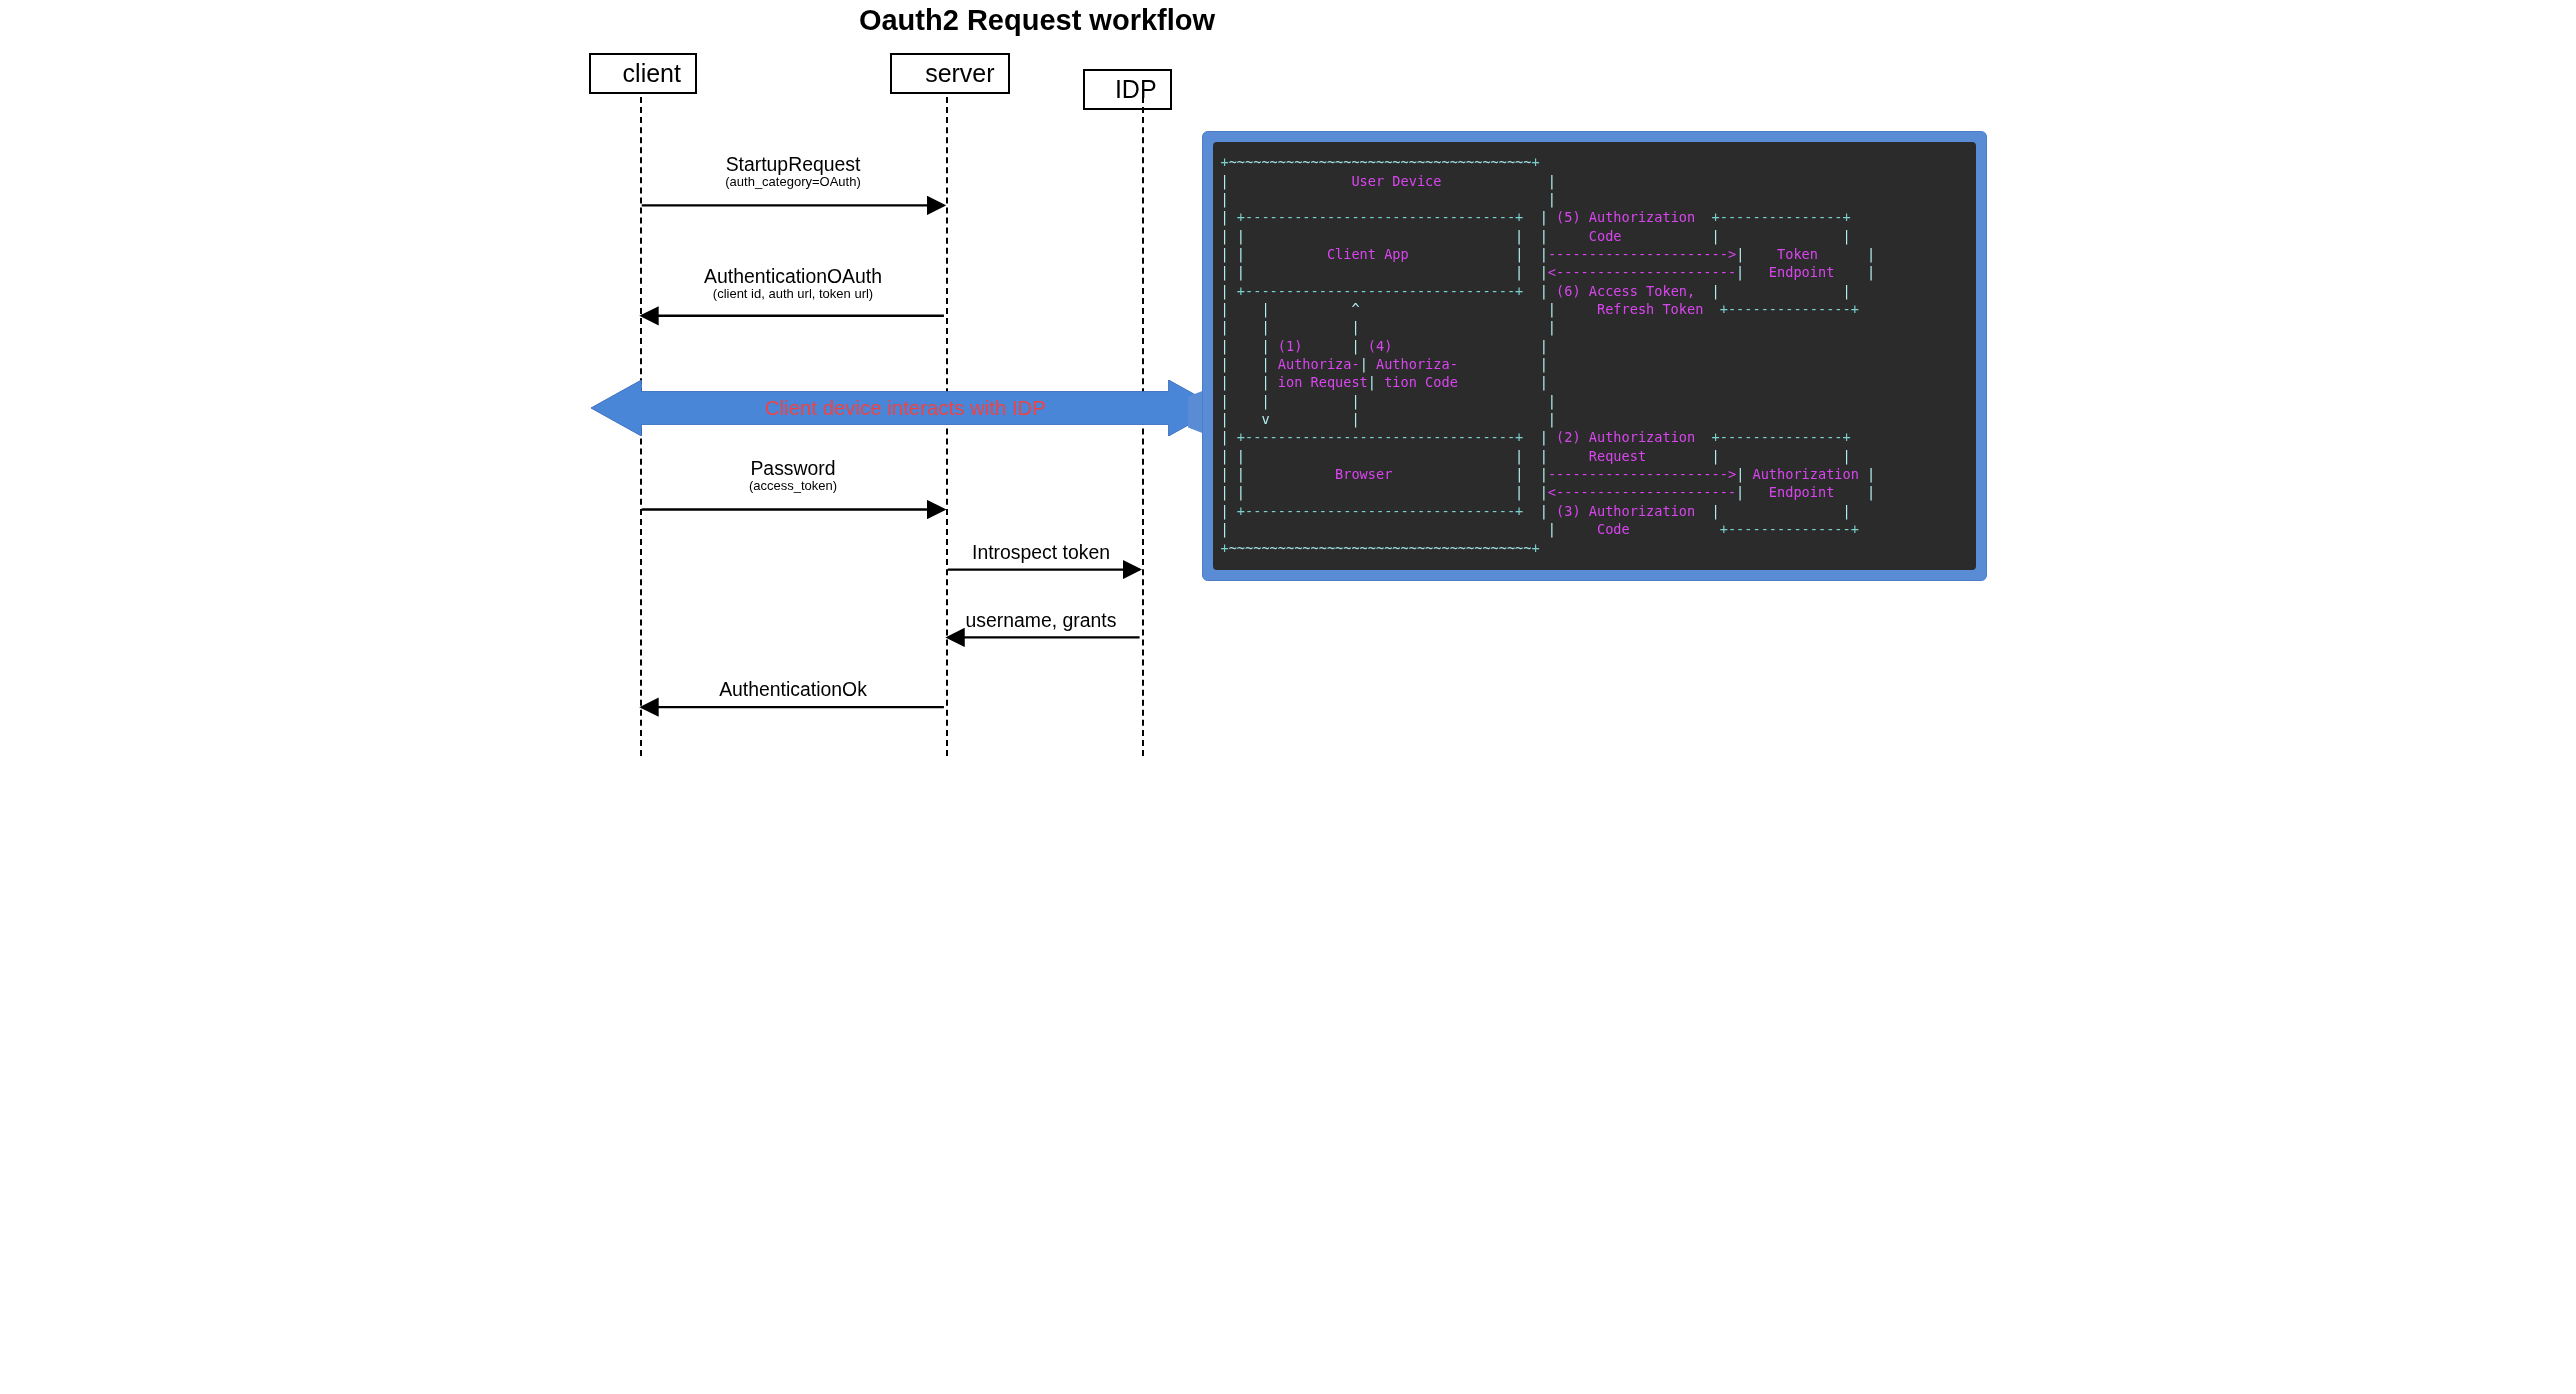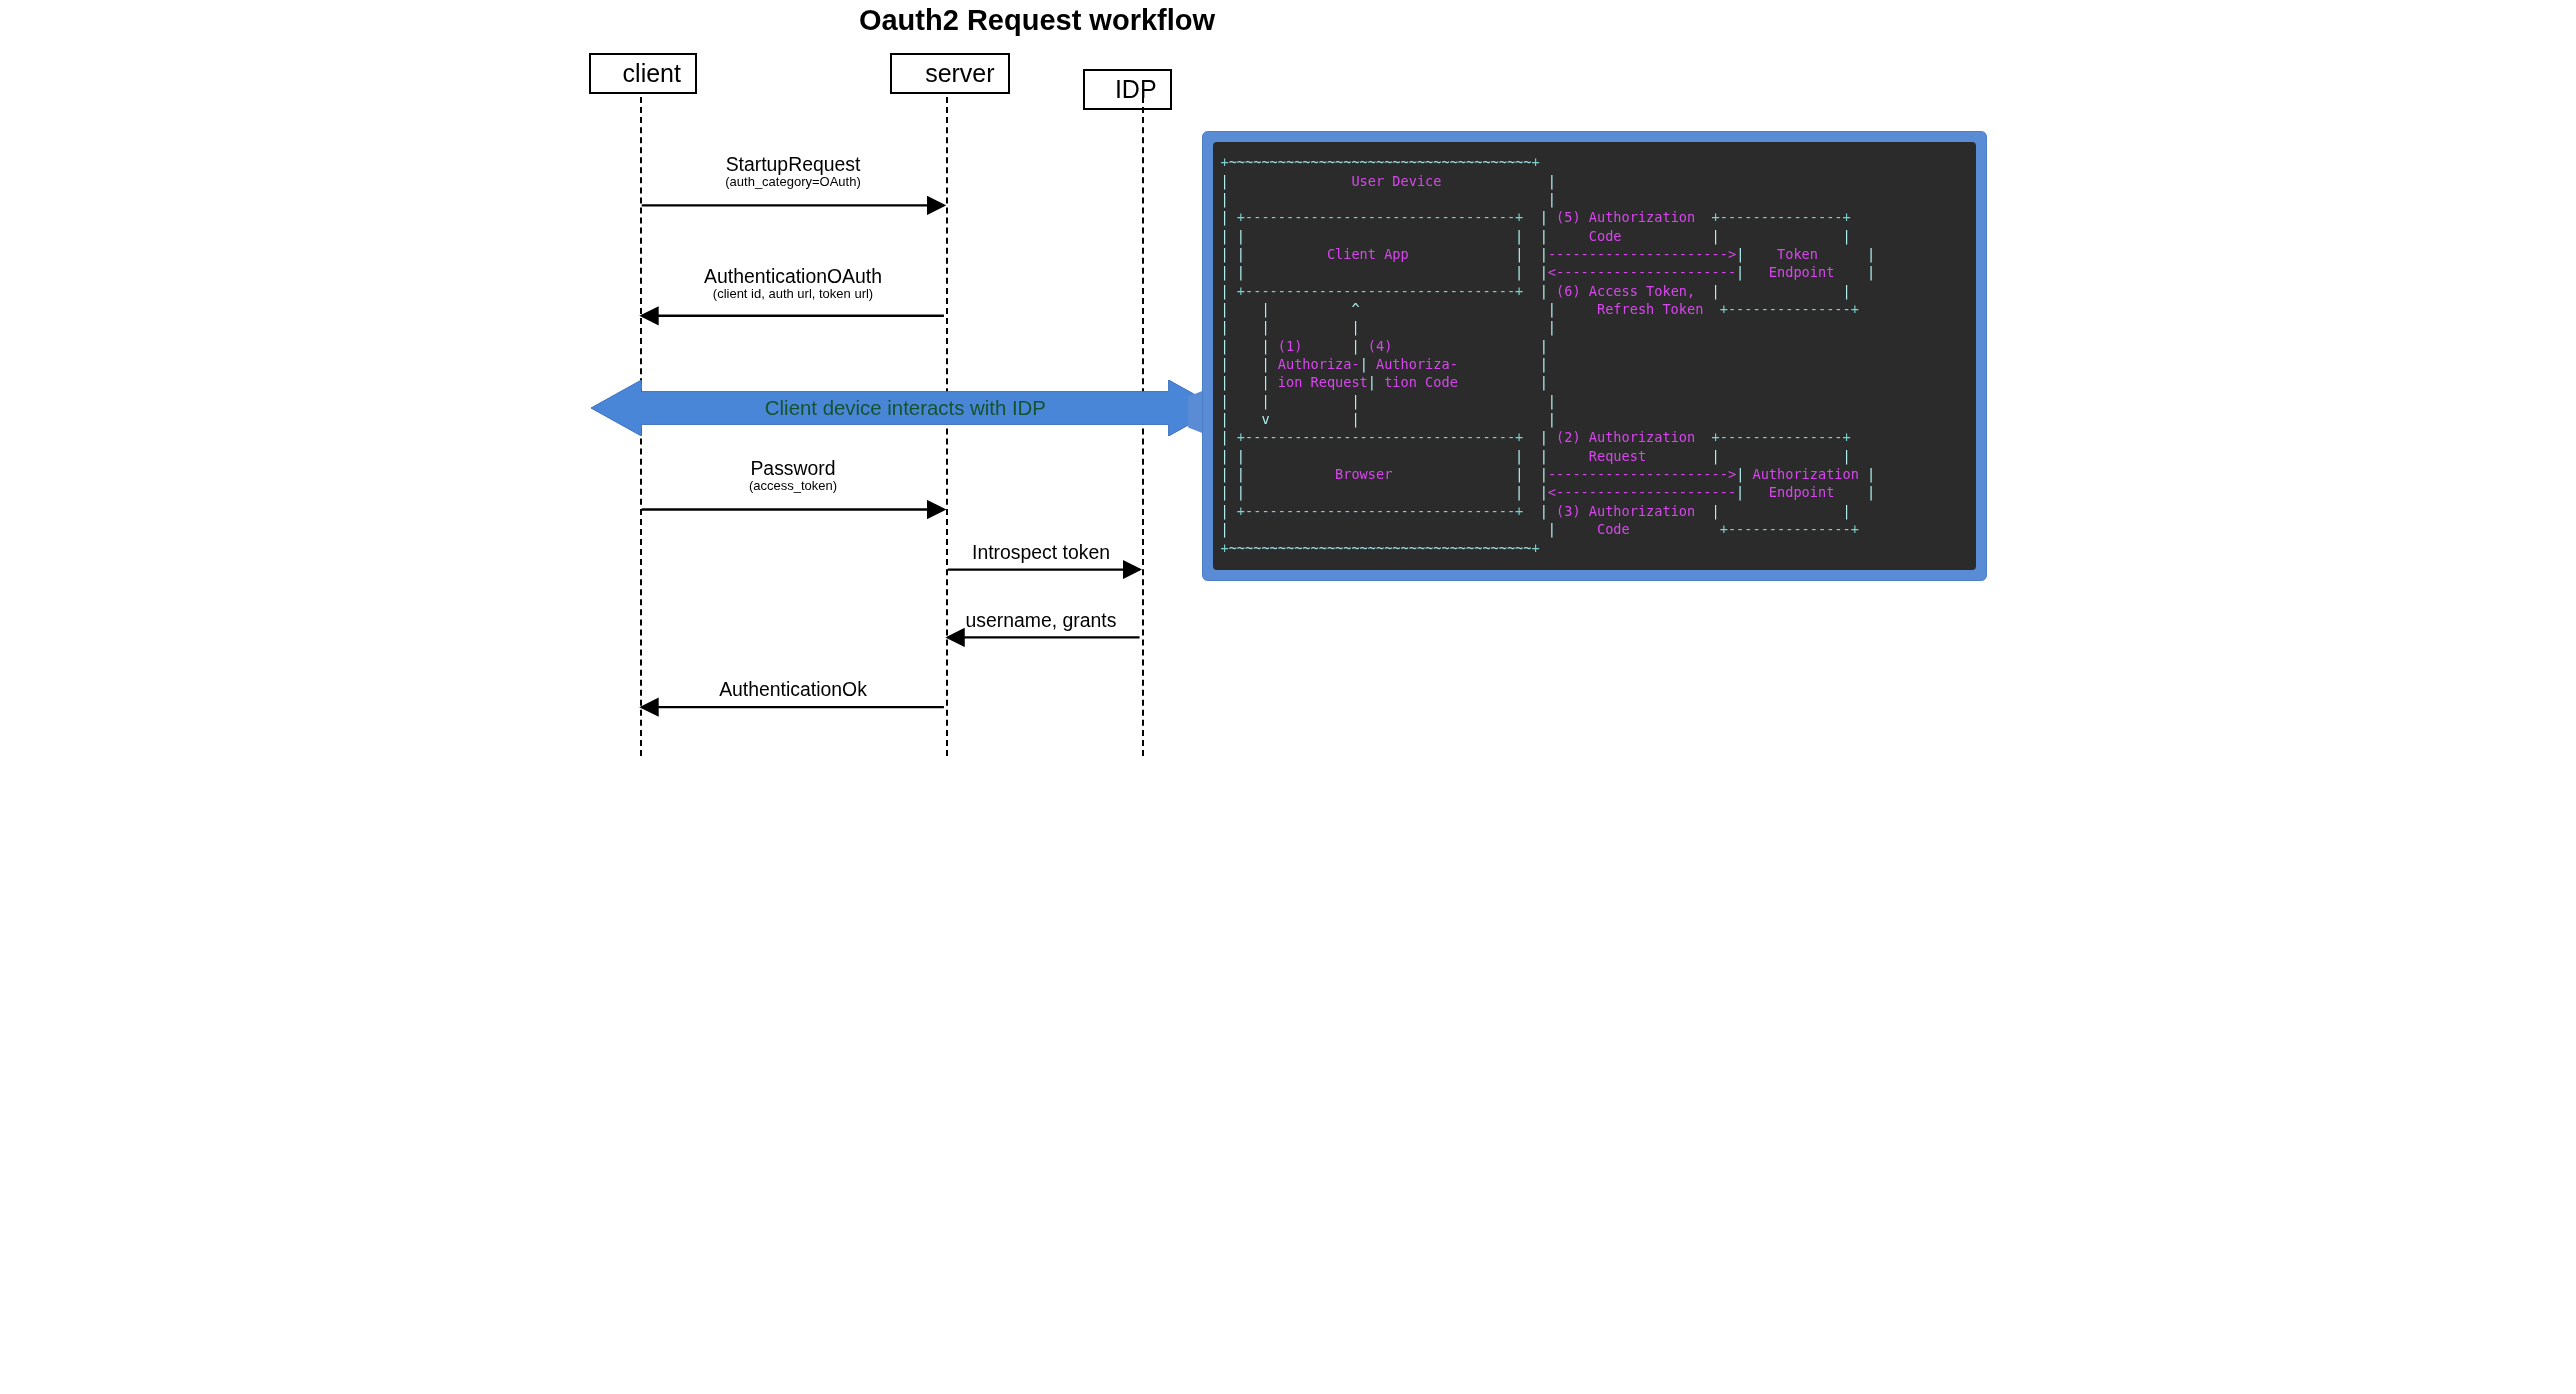--- a/index.html
+++ b/index.html
@@ -78,21 +78,21 @@
     height: 56px;
   }
   .doublearrow svg { width:100%; height:100%; display:block; }
   .doublearrow .bar-label {
     position: absolute;
     left: 0; right: 0;
     top: 50%;
     transform: translateY(-50%);
     text-align: center;
     font-size: 20.4px;
-    color: #14532d;
+    color: #ef4444;
   }
 
   
   .callout {
     position: absolute;
     top: 131px;
     left: 630px;
     width: 785px;
     border-radius: 5.8px;
     background: #5a8cd6;

